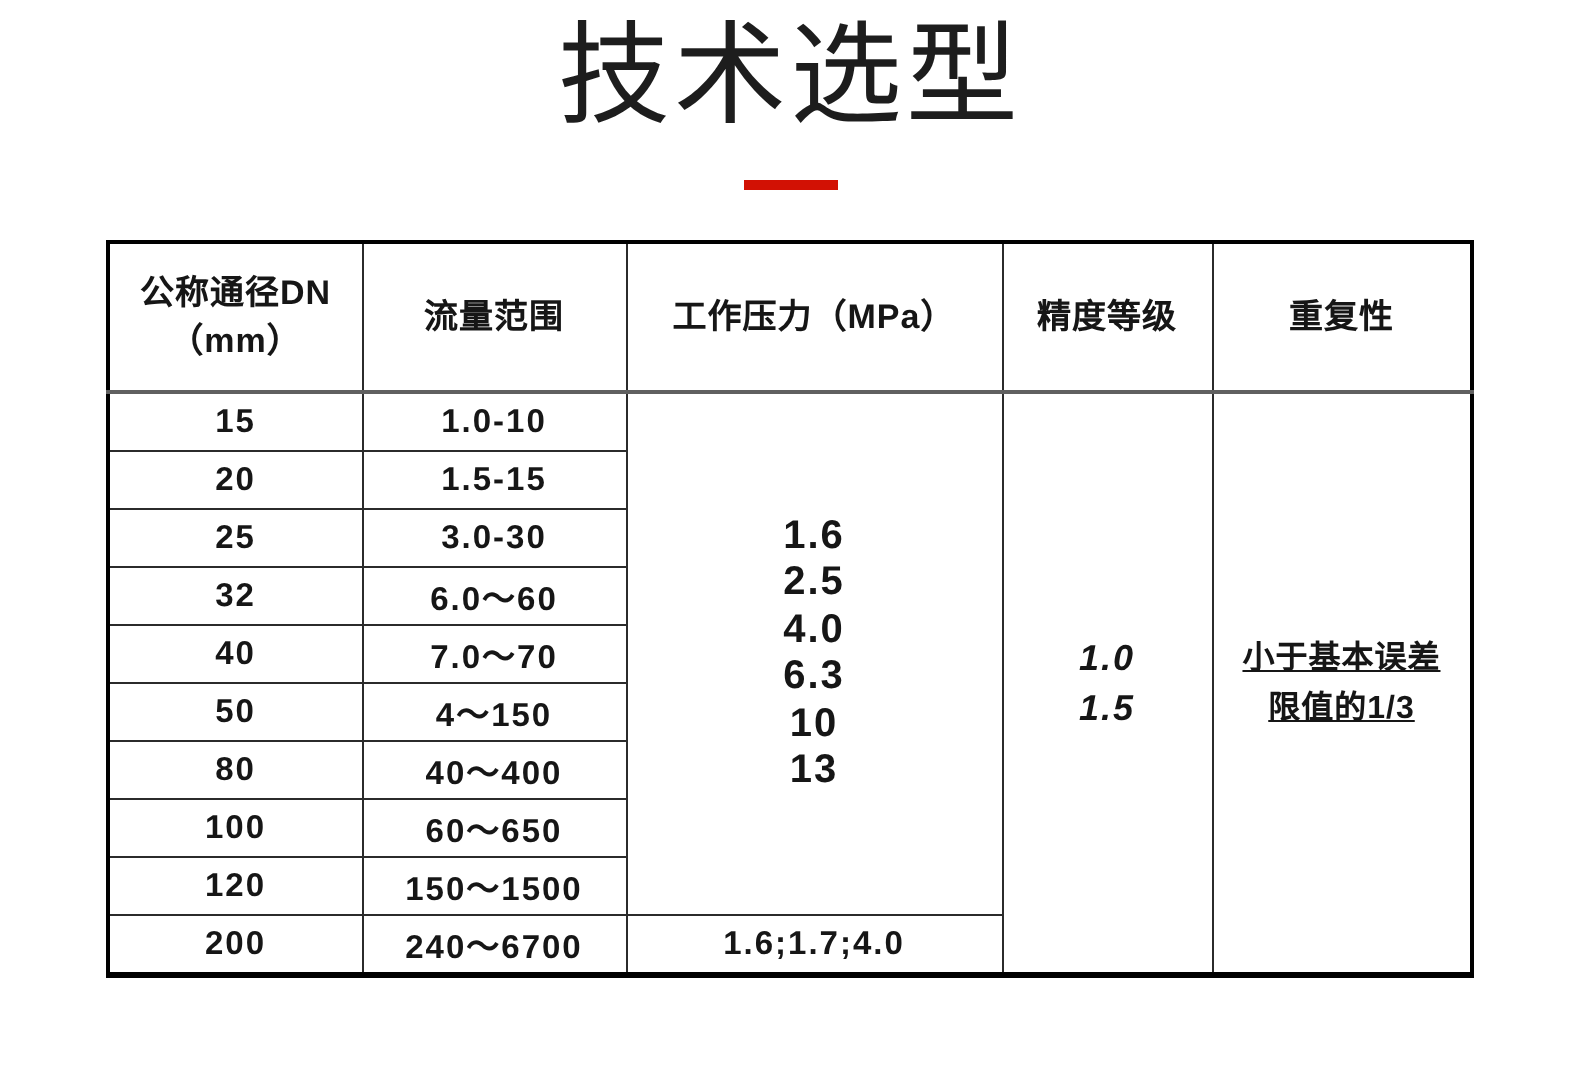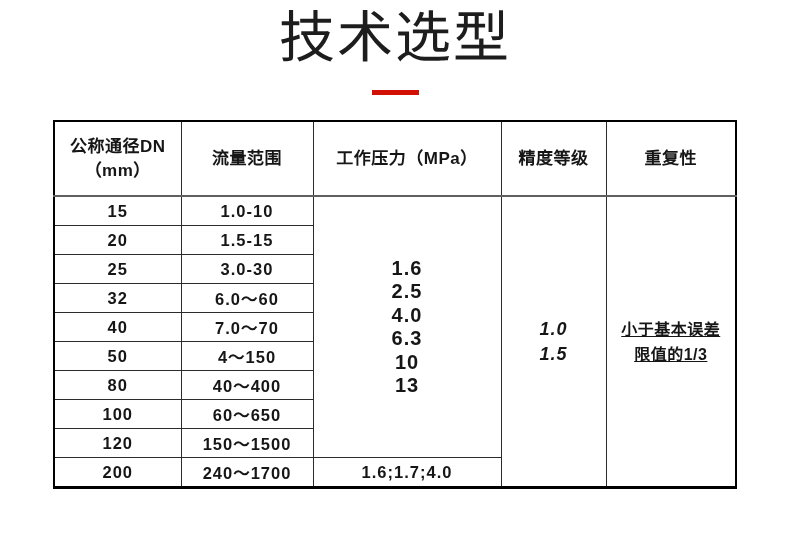--- a/index.html
+++ b/index.html
@@ -154,17 +154,17 @@
     <tr>
       <td>100</td>
       <td>60～650</td>
     </tr>
     <tr>
       <td>120</td>
       <td>150～1500</td>
     </tr>
     <tr>
       <td>200</td>
-      <td>240～1700</td>
+      <td>240～6700</td>
       <td>1.6;1.7;4.0</td>
     </tr>
   </tbody>
 </table>
 
 </body></html>

